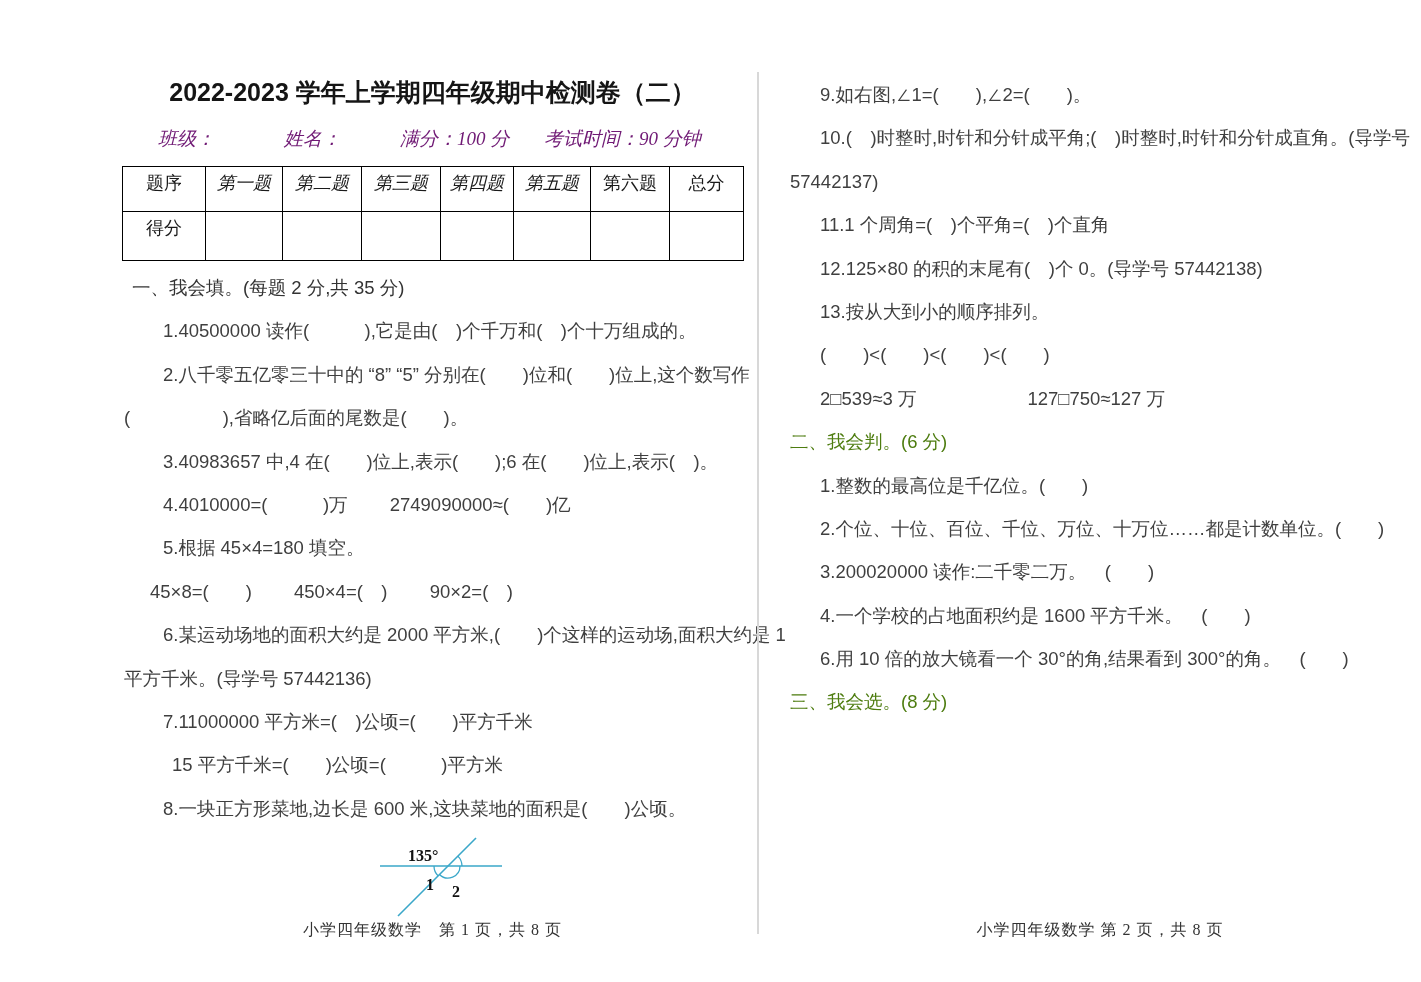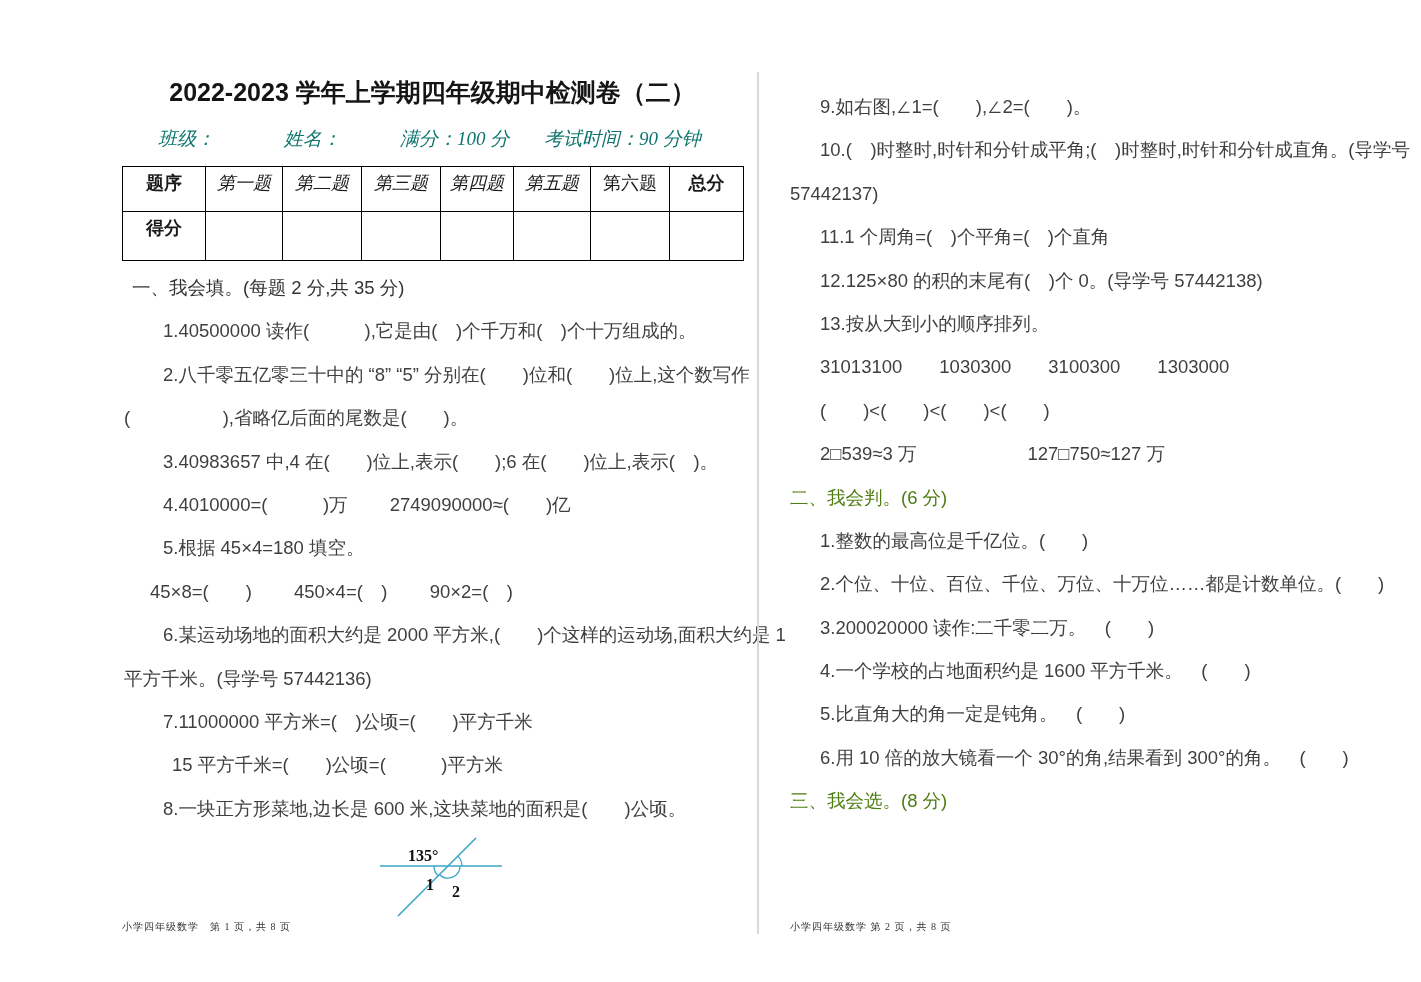--- a/index.html
+++ b/index.html
@@ -9,53 +9,53 @@
   }
   .page{position:absolute;top:0;}
   #page-left{left:122px;width:621px;}
   #page-right{left:790px;width:620px;}
   #divider{position:absolute;left:757px;top:72px;width:2px;height:862px;background:#d8d8d8;}
 
   .doc-title{
     margin-top:76px;text-align:center;font-size:25px;line-height:32px;font-weight:bold;
     color:#151515;font-family:Liberation Sans, sans-serif;white-space:nowrap;
   }
-  .info{position:relative;height:38px;margin-top:12px;font-size:19px;color:#0f766e;text-decoration:underline;}
+  .info{position:relative;height:38px;margin-top:12px;font-size:19px;color:#701a75;text-decoration:underline;}
   .info span{position:absolute;top:0;line-height:38px;white-space:nowrap;}
   .kai{font-family:"Liberation Serif",serif;font-style:italic;}
   .info .p1{left:36px;} .info .p2{left:162px;} .info .p3{left:278px;} .info .p4{left:422px;}
 
   table.score{border-collapse:collapse;margin-top:8px;table-layout:fixed;width:621px;color:#1a1a1a;}
   table.score td{border:1.6px solid #000;vertical-align:top;padding:4px 0 0 0;text-align:center;
     font-size:18px;overflow:hidden;}
   table.score tr.r1 td{height:40px;}
   table.score tr.r2 td{height:44px;}
-  td.hei-b{font-weight:bold;}
+  td.hei-b{font-weight:normal;}
   td.c0{text-align:left;padding-left:8px;}
   td.kai{font-family:"Liberation Serif",serif;font-style:italic;font-size:17.5px;}
 
   .lines{margin-top:5px;}
-  #page-right .lines{margin-top:12px;padding-top:73px;}
+  #page-right .lines{margin-top:0;padding-top:73px;}
   .line{height:43.4px;line-height:43.4px;font-size:18.5px;white-space:nowrap;}
   .ls-sec{padding-left:10px;color:#333;}
   .ls-q{padding-left:41px;}
   .ls-flush{padding-left:2px;}
   .ls-eq{padding-left:28px;}
   .ls-eq2{padding-left:50px;}
   .ls-sec2{padding-left:0;color:#4d7c0f;}
   .ls-q2{padding-left:30px;}
   .ls-flush2{padding-left:0;}
 
   .figure-wrap{margin-left:258px;margin-top:-6px;height:100px;font-weight:bold;}
   .figure-wrap svg{overflow:visible;}
   .fig-label{font-family:"Liberation Serif",serif;fill:#111;}
 
   .footer{
-    position:absolute;top:920px;width:621px;text-align:left;
-    font-family:"Liberation Serif",serif;font-size:10px;color:#333;letter-spacing:1px;
+    position:absolute;top:920px;width:621px;text-align:center;
+    font-family:"Liberation Serif",serif;font-size:16px;color:#333;letter-spacing:1px;
   }
   #footer-left{left:122px;}
   #footer-right{left:790px;width:620px;}
 </style>
 </head>
 <body>
 
 <div class="page" id="page-left">
   <div class="doc-title">2022-2023 学年上学期四年级期中检测卷（二）</div>
 
@@ -154,38 +154,36 @@
       <div class="line ls-q2">10.(　)时整时,时针和分针成平角;(　)时整时,时针和分针成直角。(导学号</div>
 
       <div class="line ls-flush2">57442137)</div>
 
       <div class="line ls-q2">11.1 个周角=(　)个平角=(　)个直角</div>
 
       <div class="line ls-q2">12.125×80 的积的末尾有(　)个 0。(导学号 57442138)</div>
 
       <div class="line ls-q2">13.按从大到小的顺序排列。</div>
 
-      <div class="line ls-q2">31013100　　1030300　　3100300　　1303000</div>
 
       <div class="line ls-q2">(　　)&lt;(　　)&lt;(　　)&lt;(　　)</div>
 
 
       <div class="line ls-q2">2□539≈3 万　　　　　　127□750≈127 万</div>
 
       <div class="line ls-sec2">二、我会判。(6 分)</div>
 
       <div class="line ls-q2">1.整数的最高位是千亿位。(　　)</div>
 
       <div class="line ls-q2">2.个位、十位、百位、千位、万位、十万位……都是计数单位。(　　)</div>
 
       <div class="line ls-q2">3.200020000 读作:二千零二万。　(　　)</div>
 
       <div class="line ls-q2">4.一个学校的占地面积约是 1600 平方千米。　(　　)</div>
 
-      <div class="line ls-q2">5.比直角大的角一定是钝角。　(　　)</div>
 
       <div class="line ls-q2">6.用 10 倍的放大镜看一个 30°的角,结果看到 300°的角。　(　　)</div>
 
       <div class="line ls-sec2">三、我会选。(8 分)</div>
 
     </div>
 </div>
 
 <div class="footer" id="footer-left">小学四年级数学　第 1 页，共 8 页</div>
 <div class="footer" id="footer-right">小学四年级数学 第 2 页，共 8 页</div>

